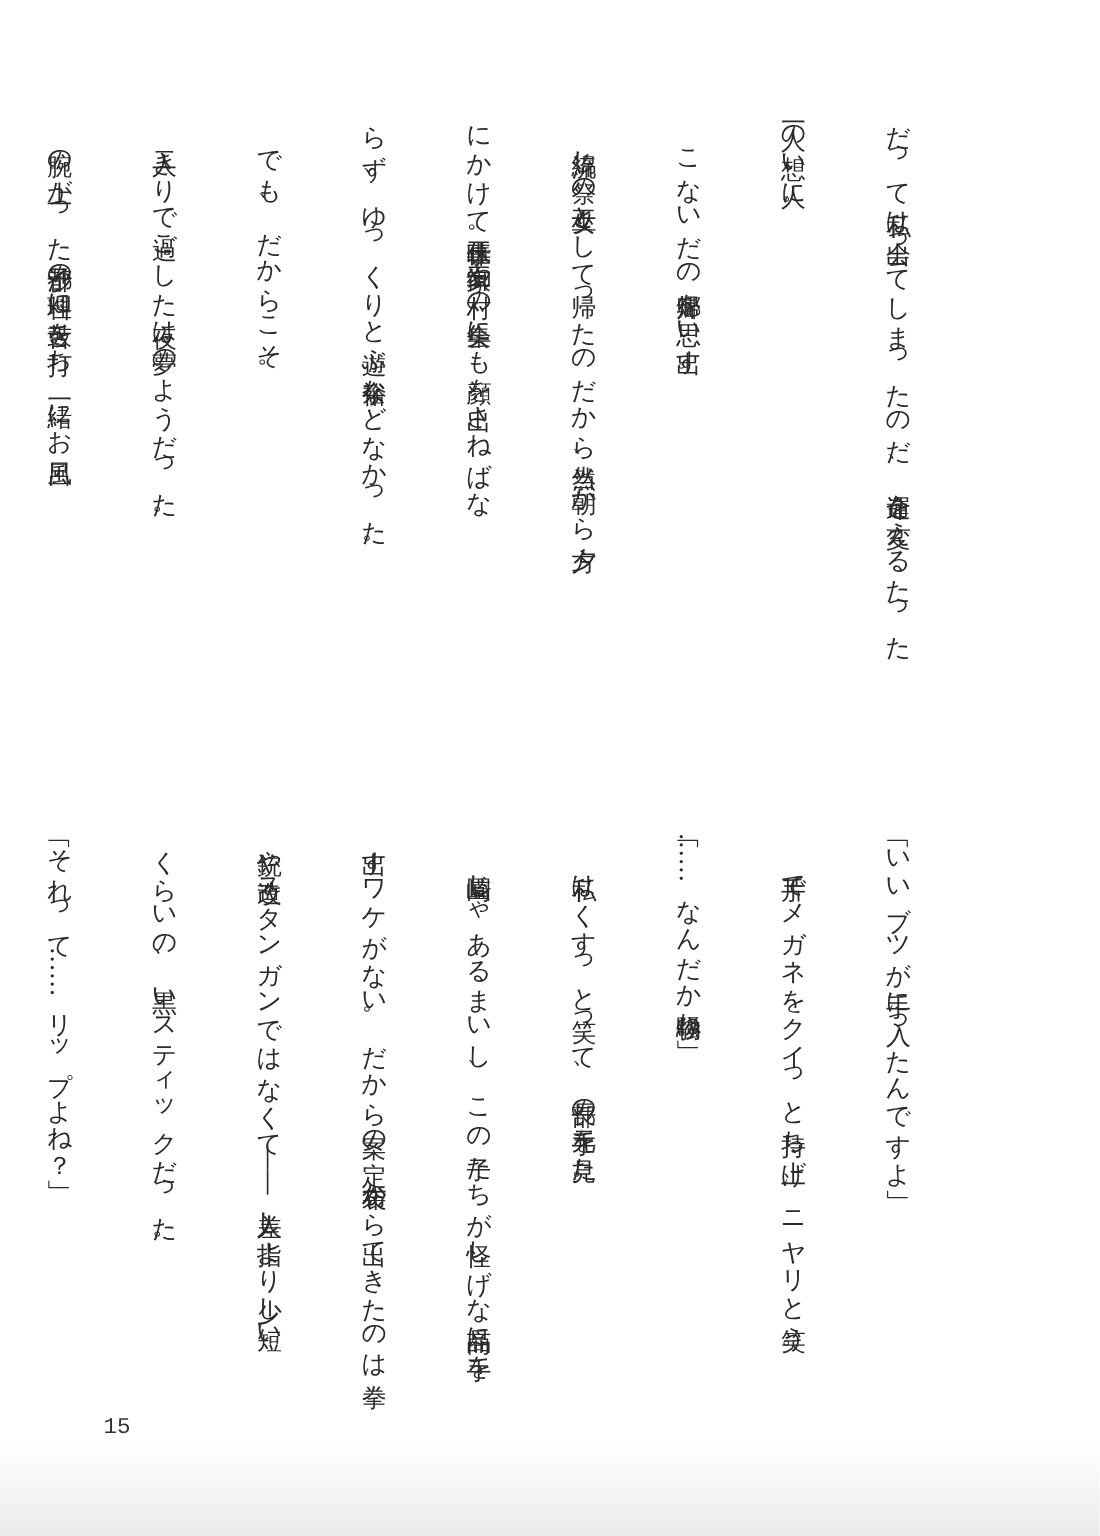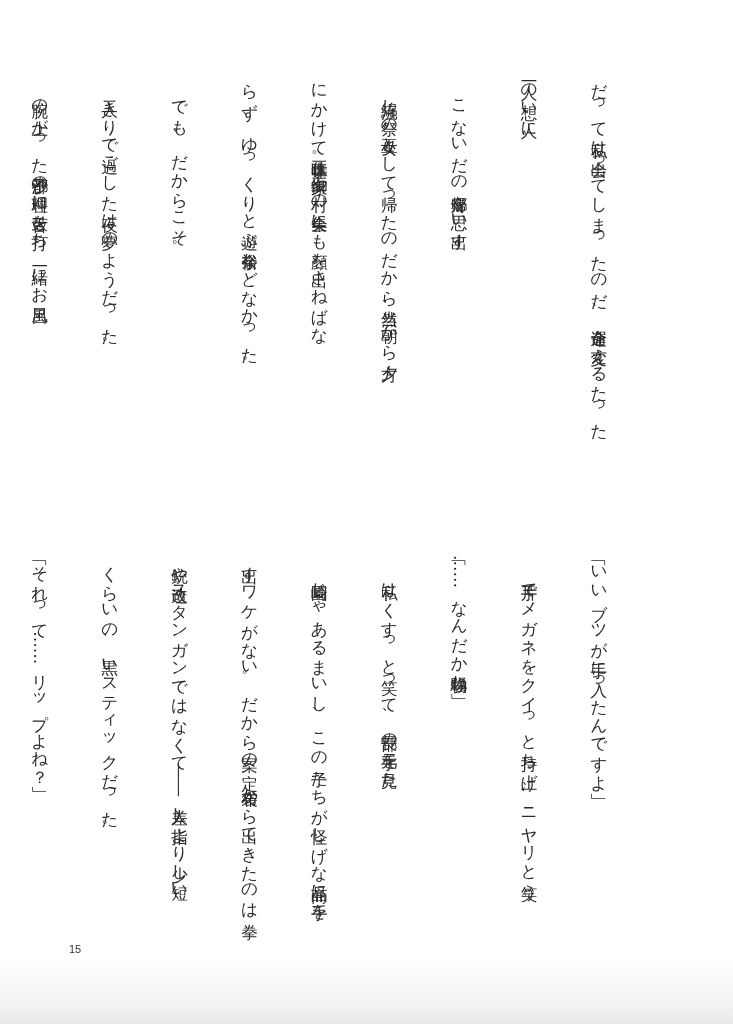--- a/index.html
+++ b/index.html
@@ -15,22 +15,22 @@
     font-size: 16.6px;
     line-height: 23.3px;
     letter-spacing: 0;
     white-space: pre;
   }
   .block .line { display: block; }
   #block-top { right: 76px; top: 72px; height: 400px; }
   #block-bottom { right: 76px; top: 555px; height: 400px; }
   #page-number {
     position: absolute; left: 69px; top: 943px;
-    font-size: 11px; color: #333;
-    font-family: Liberation Sans, sans-serif;
+    font-size: 15px; color: #333;
+    font-family: Liberation Mono, monospace;
   }
 </style>
 </head>
 <body>
 
 <div id="block-top" class="block">
   <span class="line">だって私は出会ってしまったのだ、運命を変えるたった</span>
   <span class="line">一人の想い人に。</span>
   <span class="line">　こないだの帰郷を思い出す。</span>
   <span class="line">　綿流し祭の巫女として帰ったのだから当然、朝から夕方</span>

